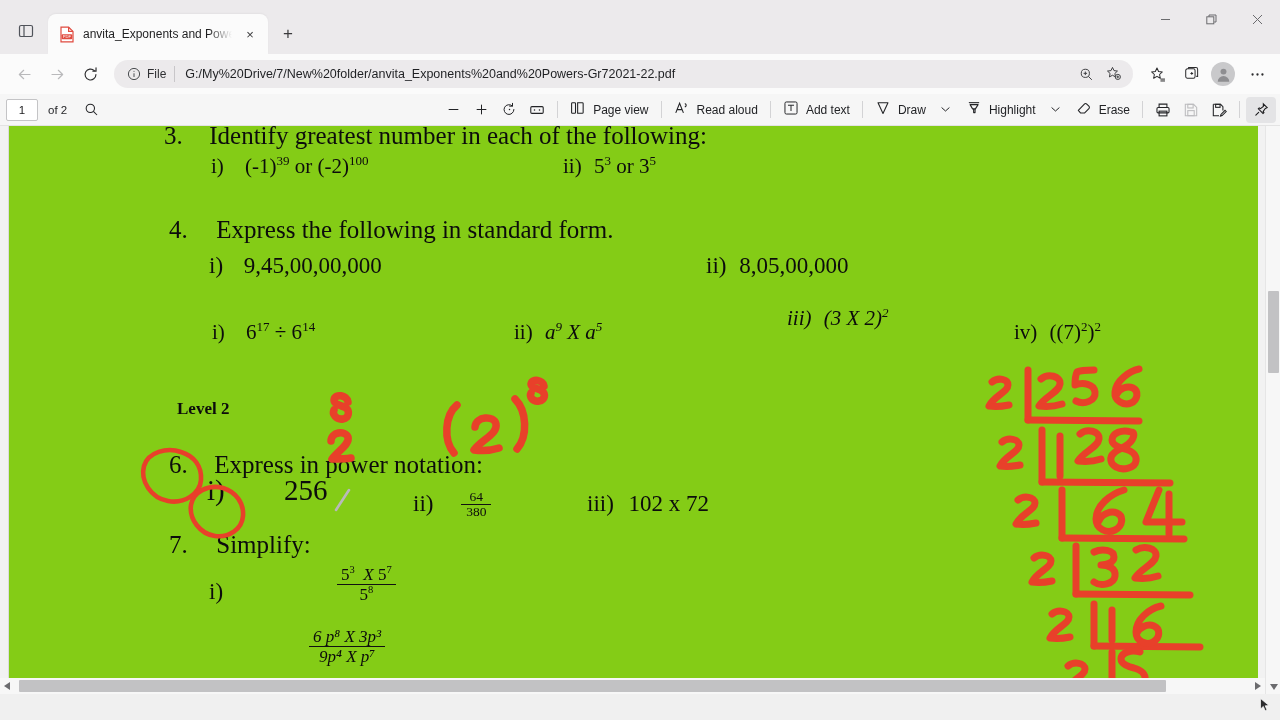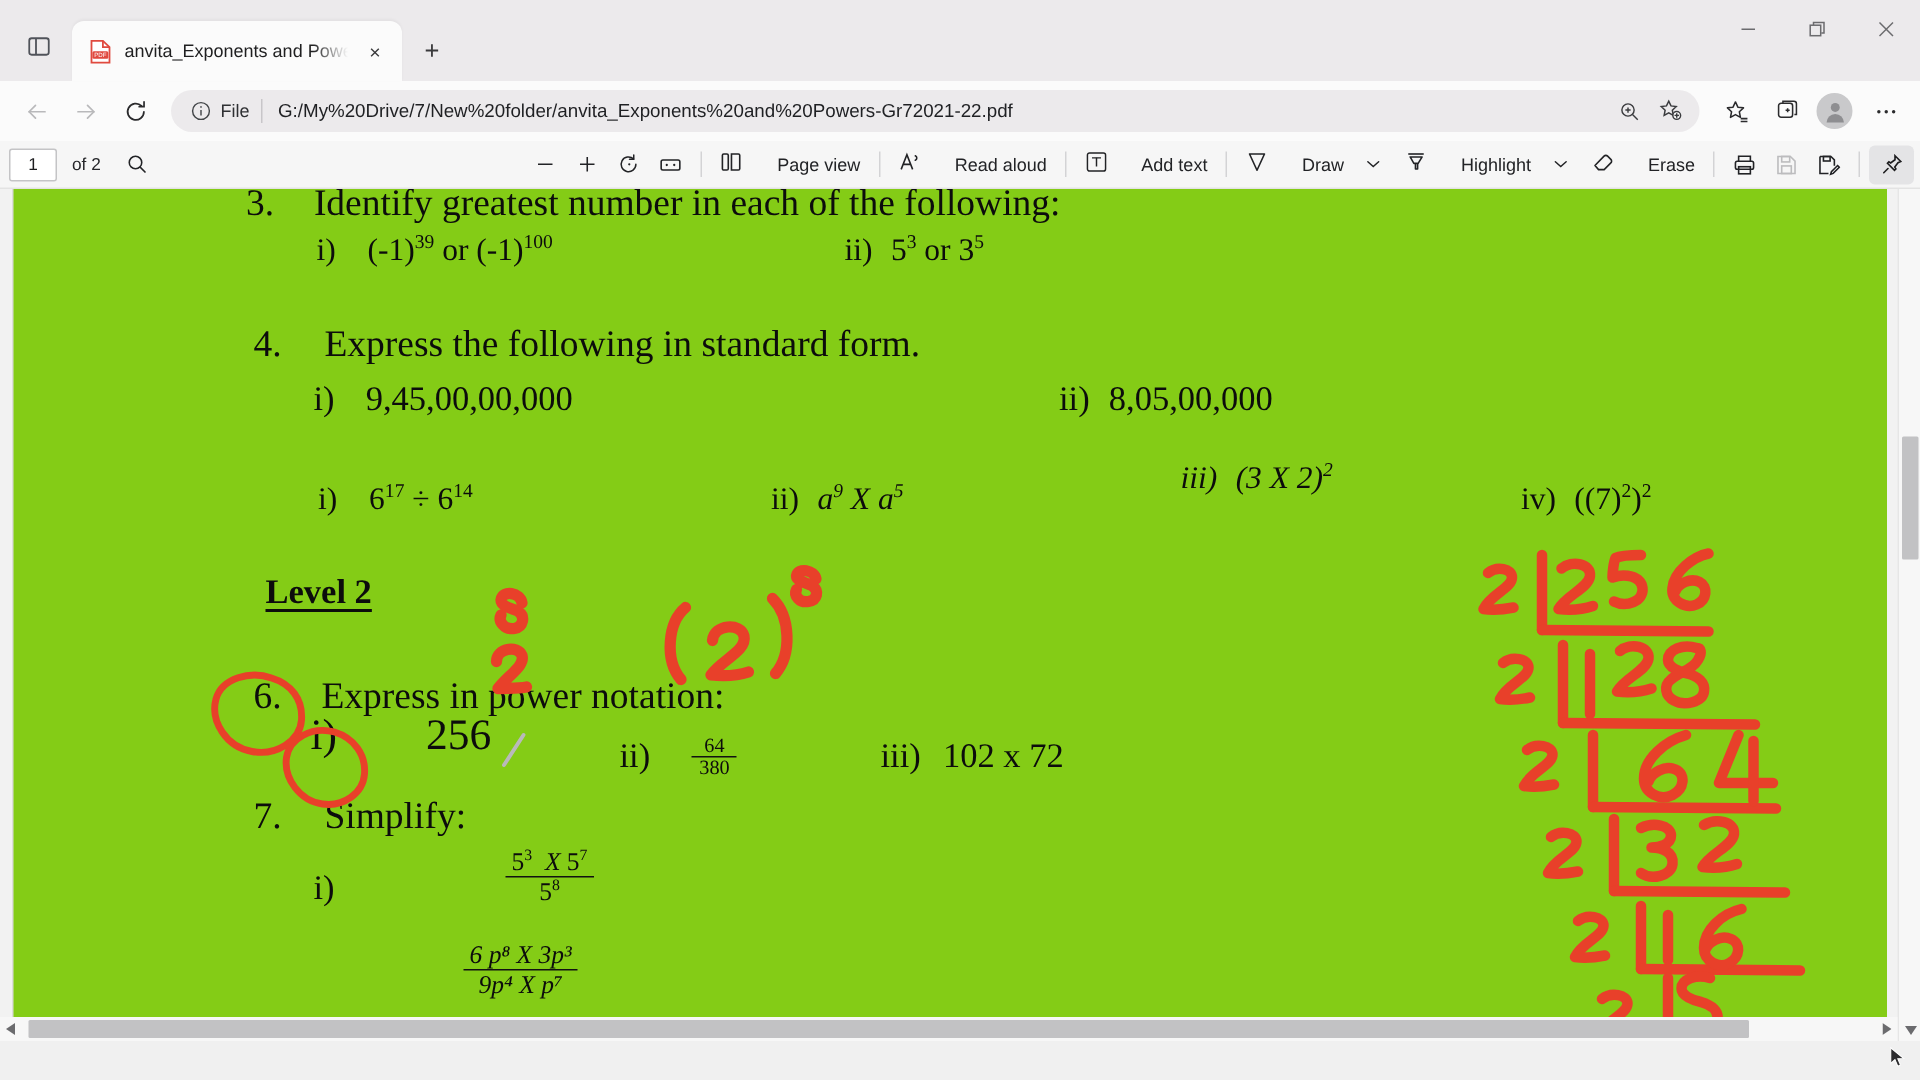--- a/index.html
+++ b/index.html
@@ -107,21 +107,21 @@
     font-size:12px; color:#26272a; position:relative;
   }
   .page-box{
     width:32px; height:22px; border:1px solid #c4c4c6; background:#fff;
     border-radius:2px; font-size:11.5px; color:#1c1c1e;
     display:flex; align-items:center; justify-content:center;
   }
   .page-of{ font-size:11.5px; color:#26272a; margin:0 0 0 10px; }
   .pt-btn{
     height:26px; border-radius:4px; display:flex; align-items:center;
-    justify-content:center; color:#222326; padding:0 6px; gap:22px;
+    justify-content:center; color:#222326; padding:0 6px; gap:7px;
     white-space:nowrap;
   }
   .pt-btn.sq{ width:28px; padding:0; }
   .pt-sep{ width:1px; height:17px; background:#d3d3d5; margin:0 6px; }
   .pin-btn{
     background:#e4e4e6; width:30px; height:26px; border-radius:4px;
     display:flex; align-items:center; justify-content:center; color:#1d1d1f;
   }
 
   
@@ -478,21 +478,21 @@
   <div class="page">
     <div class="doc">
 
       <div class="ln" style="left:155px; top:-4px; font-size:25px;">
         <span>3.</span>
         <span style="display:inline-block;width:14px"></span>
         <span>Identify greatest number in each of the following:</span>
       </div>
       <div class="ln" style="left:202px; top:28px; font-size:21px;">
         <span>i)</span>
-        <span style="display:inline-block;width:16px"></span><span>(-1)</span><sup>39</sup><span> or (-1)</span><sup>100</sup>
+        <span style="display:inline-block;width:16px"></span><span>(-1)</span><sup>39</sup><span> or (-2)</span><sup>100</sup>
       </div>
       <div class="ln" style="left:554px; top:28px; font-size:21px;">
         <span>ii)</span>
         <span style="display:inline-block;width:7px"></span><span>5</span><sup>3</sup><span> or 3</span><sup>5</sup>
       </div>
 
       <div class="ln" style="left:160px; top:90px; font-size:25px;">
         <span>4.</span>
         <span style="display:inline-block;width:16px"></span>
         <span>Express the following in standard form.</span>
@@ -516,21 +516,21 @@
       </div>
       <div class="ln" style="left:778px; top:180px; font-size:21px;font-style:italic;">
         <span>iii)</span>
         <span style="display:inline-block;width:7px"></span><span>(3 X 2)</span><sup>2</sup>
       </div>
       <div class="ln" style="left:1005px; top:194px; font-size:21px;">
         <span>iv)</span>
         <span style="display:inline-block;width:7px"></span><span>((7)</span><sup>2</sup><span>)</span><sup>2</sup>
       </div>
 
-      <div class="ln" style="left:168px; top:256px; font-size:23px; font-weight:bold; text-decoration:underline; text-underline-offset:4px;">Level 2</div>
+      <div class="ln" style="left:168px; top:273px; font-size:17px; font-weight:bold; text-underline-offset:4px;">Level 2</div>
 
       <div class="ln" style="left:160px; top:325px; font-size:25px;">
         <span>6.</span>
         <span style="display:inline-block;width:14px"></span>
         <span>Express in power notation:</span>
       </div>
       <div class="ln" style="left:198px; top:348px; font-size:29px;">
         <span>i)</span>
         <span style="display:inline-block;width:52px"></span><span>256</span>
       </div>

